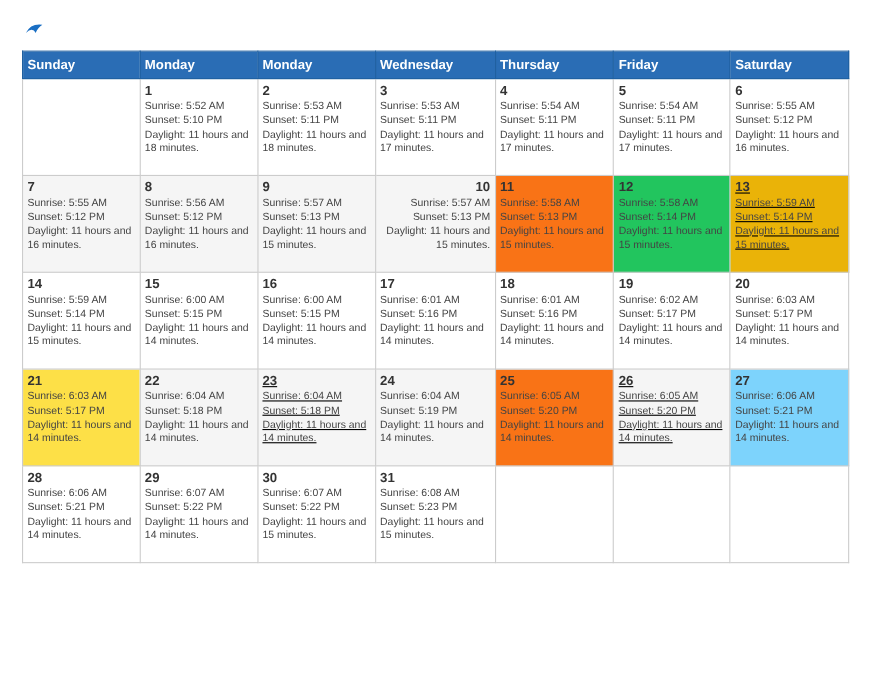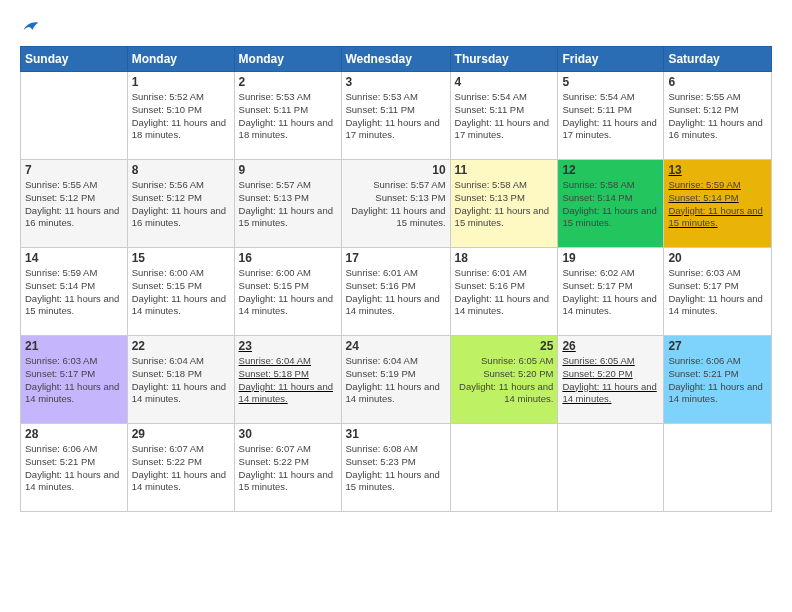--- a/index.html
+++ b/index.html
@@ -192,21 +192,21 @@
 Daylight: 11 hours
 and 15 minutes.</div>
           </td>
           <td style="background: rgb(245, 245, 245); text-align: right;">
             <span class="day-num">10</span>
             <div class="day-info">Sunrise: 5:57 AM
 Sunset: 5:13 PM
 Daylight: 11 hours
 and 15 minutes.</div>
           </td>
-          <td style="background: #fef9c3;">
+          <td style="background: #f97316;">
             <span class="day-num">11</span>
             <div class="day-info">Sunrise: 5:58 AM
 Sunset: 5:13 PM
 Daylight: 11 hours
 and 15 minutes.</div>
           </td>
           <td style="background: #22c55e;">
             <span class="day-num">12</span>
             <div class="day-info">Sunrise: 5:58 AM
 Sunset: 5:14 PM
@@ -266,21 +266,21 @@
           </td>
           <td>
             <span class="day-num">20</span>
             <div class="day-info">Sunrise: 6:03 AM
 Sunset: 5:17 PM
 Daylight: 11 hours
 and 14 minutes.</div>
           </td>
         </tr>
         <tr>
-          <td style="background: #c4b5fd;">
+          <td style="background: #fde047;">
             <span class="day-num">21</span>
             <div class="day-info">Sunrise: 6:03 AM
 Sunset: 5:17 PM
 Daylight: 11 hours
 and 14 minutes.</div>
           </td>
           <td style="background: rgb(245, 245, 245);">
             <span class="day-num">22</span>
             <div class="day-info">Sunrise: 6:04 AM
 Sunset: 5:18 PM
@@ -294,21 +294,21 @@
 Daylight: 11 hours
 and 14 minutes.</div>
           </td>
           <td style="background: rgb(245, 245, 245);">
             <span class="day-num">24</span>
             <div class="day-info">Sunrise: 6:04 AM
 Sunset: 5:19 PM
 Daylight: 11 hours
 and 14 minutes.</div>
           </td>
-          <td style="background: #bef264; text-align: right;">
+          <td style="background: #f97316;">
             <span class="day-num">25</span>
             <div class="day-info">Sunrise: 6:05 AM
 Sunset: 5:20 PM
 Daylight: 11 hours
 and 14 minutes.</div>
           </td>
           <td style="background: rgb(245, 245, 245); text-decoration: underline;">
             <span class="day-num">26</span>
             <div class="day-info">Sunrise: 6:05 AM
 Sunset: 5:20 PM

